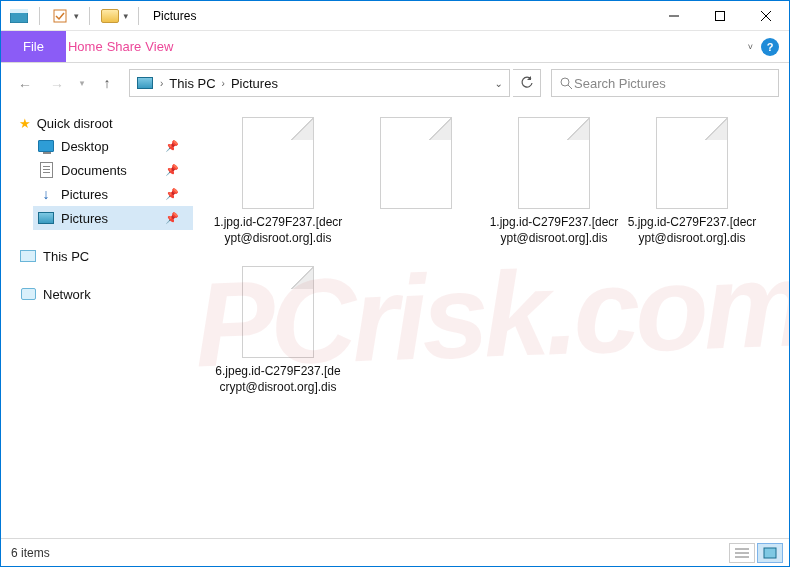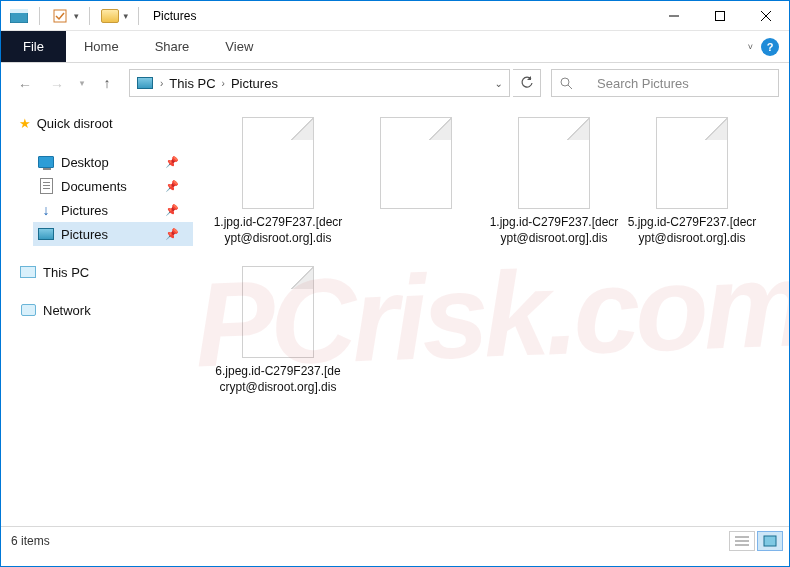--- a/index.html
+++ b/index.html
@@ -9,51 +9,51 @@
 .titlebar-icons { display: flex; gap: 4px; align-items: center; }
 .qat-icon { width: 20px; height: 20px; display: flex; align-items: center; justify-content: center; }
 .folder-mini { width: 18px; height: 14px; background: linear-gradient(#ffe9a6,#f0c14b); border: 1px solid #c99b3a; border-radius: 2px; position: relative; }
 .titlebar-sep { width: 1px; height: 18px; background: #ccc; margin: 0 6px; }
 .titlebar-title { margin-left: 8px; font-size: 12px; color: #000; }
 .win-controls { position: absolute; right: 0; top: 0; display: flex; height: 30px; }
 .win-btn { width: 46px; height: 30px; display: flex; align-items: center; justify-content: center; font-size: 10px; color: #000; }
 .win-btn svg { width: 10px; height: 10px; }
 
 .ribbon { height: 32px; background: #fff; display: flex; align-items: stretch; border-bottom: 1px solid #d9d9d9; position: relative; }
-.file-tab { background: #0f172a; color: #fff; font-size: 13px; padding: 0 22px; display: flex; align-items: center; }
-.ribbon-tab { font-size: 13px; color: #404040; padding: 0 18px; display: flex; align-items: center; }
+.file-tab { background: #8b5cf6; color: #fff; font-size: 13px; padding: 0 22px; display: flex; align-items: center; }
+.ribbon-tab { font-size: 13px; color: #ec4899; padding: 0 2px; display: flex; align-items: center; }
 .ribbon-right { position: absolute; right: 0; top: 0; height: 32px; display: flex; align-items: center; gap: 8px; padding-right: 10px; }
 .help-icon { width: 18px; height: 18px; border-radius: 50%; background: #1e8bd8; color: #fff; font-size: 11px; display: flex; align-items: center; justify-content: center; font-weight: bold; }
 
 .navbar { height: 40px; display: flex; align-items: center; padding: 4px 10px; gap: 4px; background: #fff; }
 .nav-arrow { width: 28px; height: 28px; display: flex; align-items: center; justify-content: center; color: #888; font-size: 14px; }
 .nav-arrow.active { color: #555; }
 .addressbar { flex: 1; height: 28px; border: 1px solid #ccc; display: flex; align-items: center; padding: 0 6px; gap: 6px; margin: 0 4px; }
 .crumb { font-size: 13px; color: #111; display: flex; align-items: center; gap: 6px; }
 .crumb-sep { color: #666; font-size: 10px; }
 .refresh-btn { width: 28px; height: 28px; border: 1px solid #ccc; border-left: none; display: flex; align-items: center; justify-content: center; margin-left: -5px; }
-.searchbox { width: 228px; height: 28px; border: 1px solid #ccc; display: flex; align-items: center; padding: 0 8px; margin-left: 6px; color: #888; font-size: 13px; gap: 24px; }
+.searchbox { width: 228px; height: 28px; border: 1px solid #ccc; display: flex; align-items: center; padding: 0 8px; margin-left: 6px; color: #888; font-size: 13px; gap: 1px; }
 
 .body-area { display: flex; height: 436px; }
 .sidebar { width: 200px; padding: 10px 8px 10px 14px; font-size: 13px; color: #111; overflow: hidden; }
 .side-group { margin-bottom: 14px; }
 .side-item { display: flex; align-items: center; gap: 6px; padding: 3px 4px; position: relative; }
 .side-item.selected { background: #d5e8f7; }
 .side-pin { position: absolute; right: 14px; color: #888; font-size: 11px; }
 .side-ico { width: 18px; height: 18px; display: flex; align-items: center; justify-content: center; }
-.side-sub { padding-left: 18px; margin-top: 16px; }
+.side-sub { padding-left: 18px; }
 
 .content { flex: 1; padding: 10px 8px 0 8px; overflow: hidden; }
 .grid { display: flex; flex-wrap: wrap; gap: 0; }
 .file-tile { width: 138px; text-align: center; font-size: 12px; color: #111; padding: 4px; display: flex; flex-direction: column; align-items: center; margin-bottom: 12px; }
 .file-thumb { width: 72px; height: 92px; background: #fff; border: 1px solid #d0d0d0; position: relative; margin-bottom: 6px; }
 .file-thumb::before { content: ""; position: absolute; top: 0; right: 0; width: 22px; height: 22px; background: linear-gradient(135deg, #fff 0 48%, #d0d0d0 50% 52%, #ededed 54% 100%); }
 .file-name { line-height: 1.3; word-break: break-all; max-width: 130px; }
 
-.statusbar { position: absolute; bottom: 12px; left: 0; right: 0; height: 28px; border-top: 1px solid #d9d9d9; background: #fff; display: flex; align-items: center; padding: 0 10px; font-size: 12px; color: #333; }
+.statusbar { position: absolute; bottom: 0; left: 0; right: 0; height: 28px; border-top: 1px solid #d9d9d9; background: #fff; display: flex; align-items: center; padding: 0 10px; font-size: 12px; color: #333; }
 .status-right { position: absolute; right: 6px; display: flex; gap: 2px; }
 .view-btn { width: 26px; height: 20px; border: 1px solid #ccc; display: flex; align-items: center; justify-content: center; }
 .view-btn.active { background: #cde6f7; border-color: #7eb4ea; }
 
 .star-ico { color: #ffb200; font-size: 13px; }
 .monitor-ico { width: 16px; height: 12px; background: #2e9dd6; border: 1px solid #1976aa; border-radius: 1px; display: inline-block; position: relative; }
 .monitor-ico::after { content: ""; position: absolute; bottom: -3px; left: 4px; width: 8px; height: 2px; background: #888; }
 .doc-ico { width: 13px; height: 16px; background: #fff; border: 1px solid #888; position: relative; }
 .doc-ico::before { content:""; position:absolute; top:3px; left:2px; right:2px; height:1px; background:#888; box-shadow: 0 3px 0 #888, 0 6px 0 #888; }
 .dl-ico { color: #1a62b5; font-size: 14px; font-weight: bold; }

